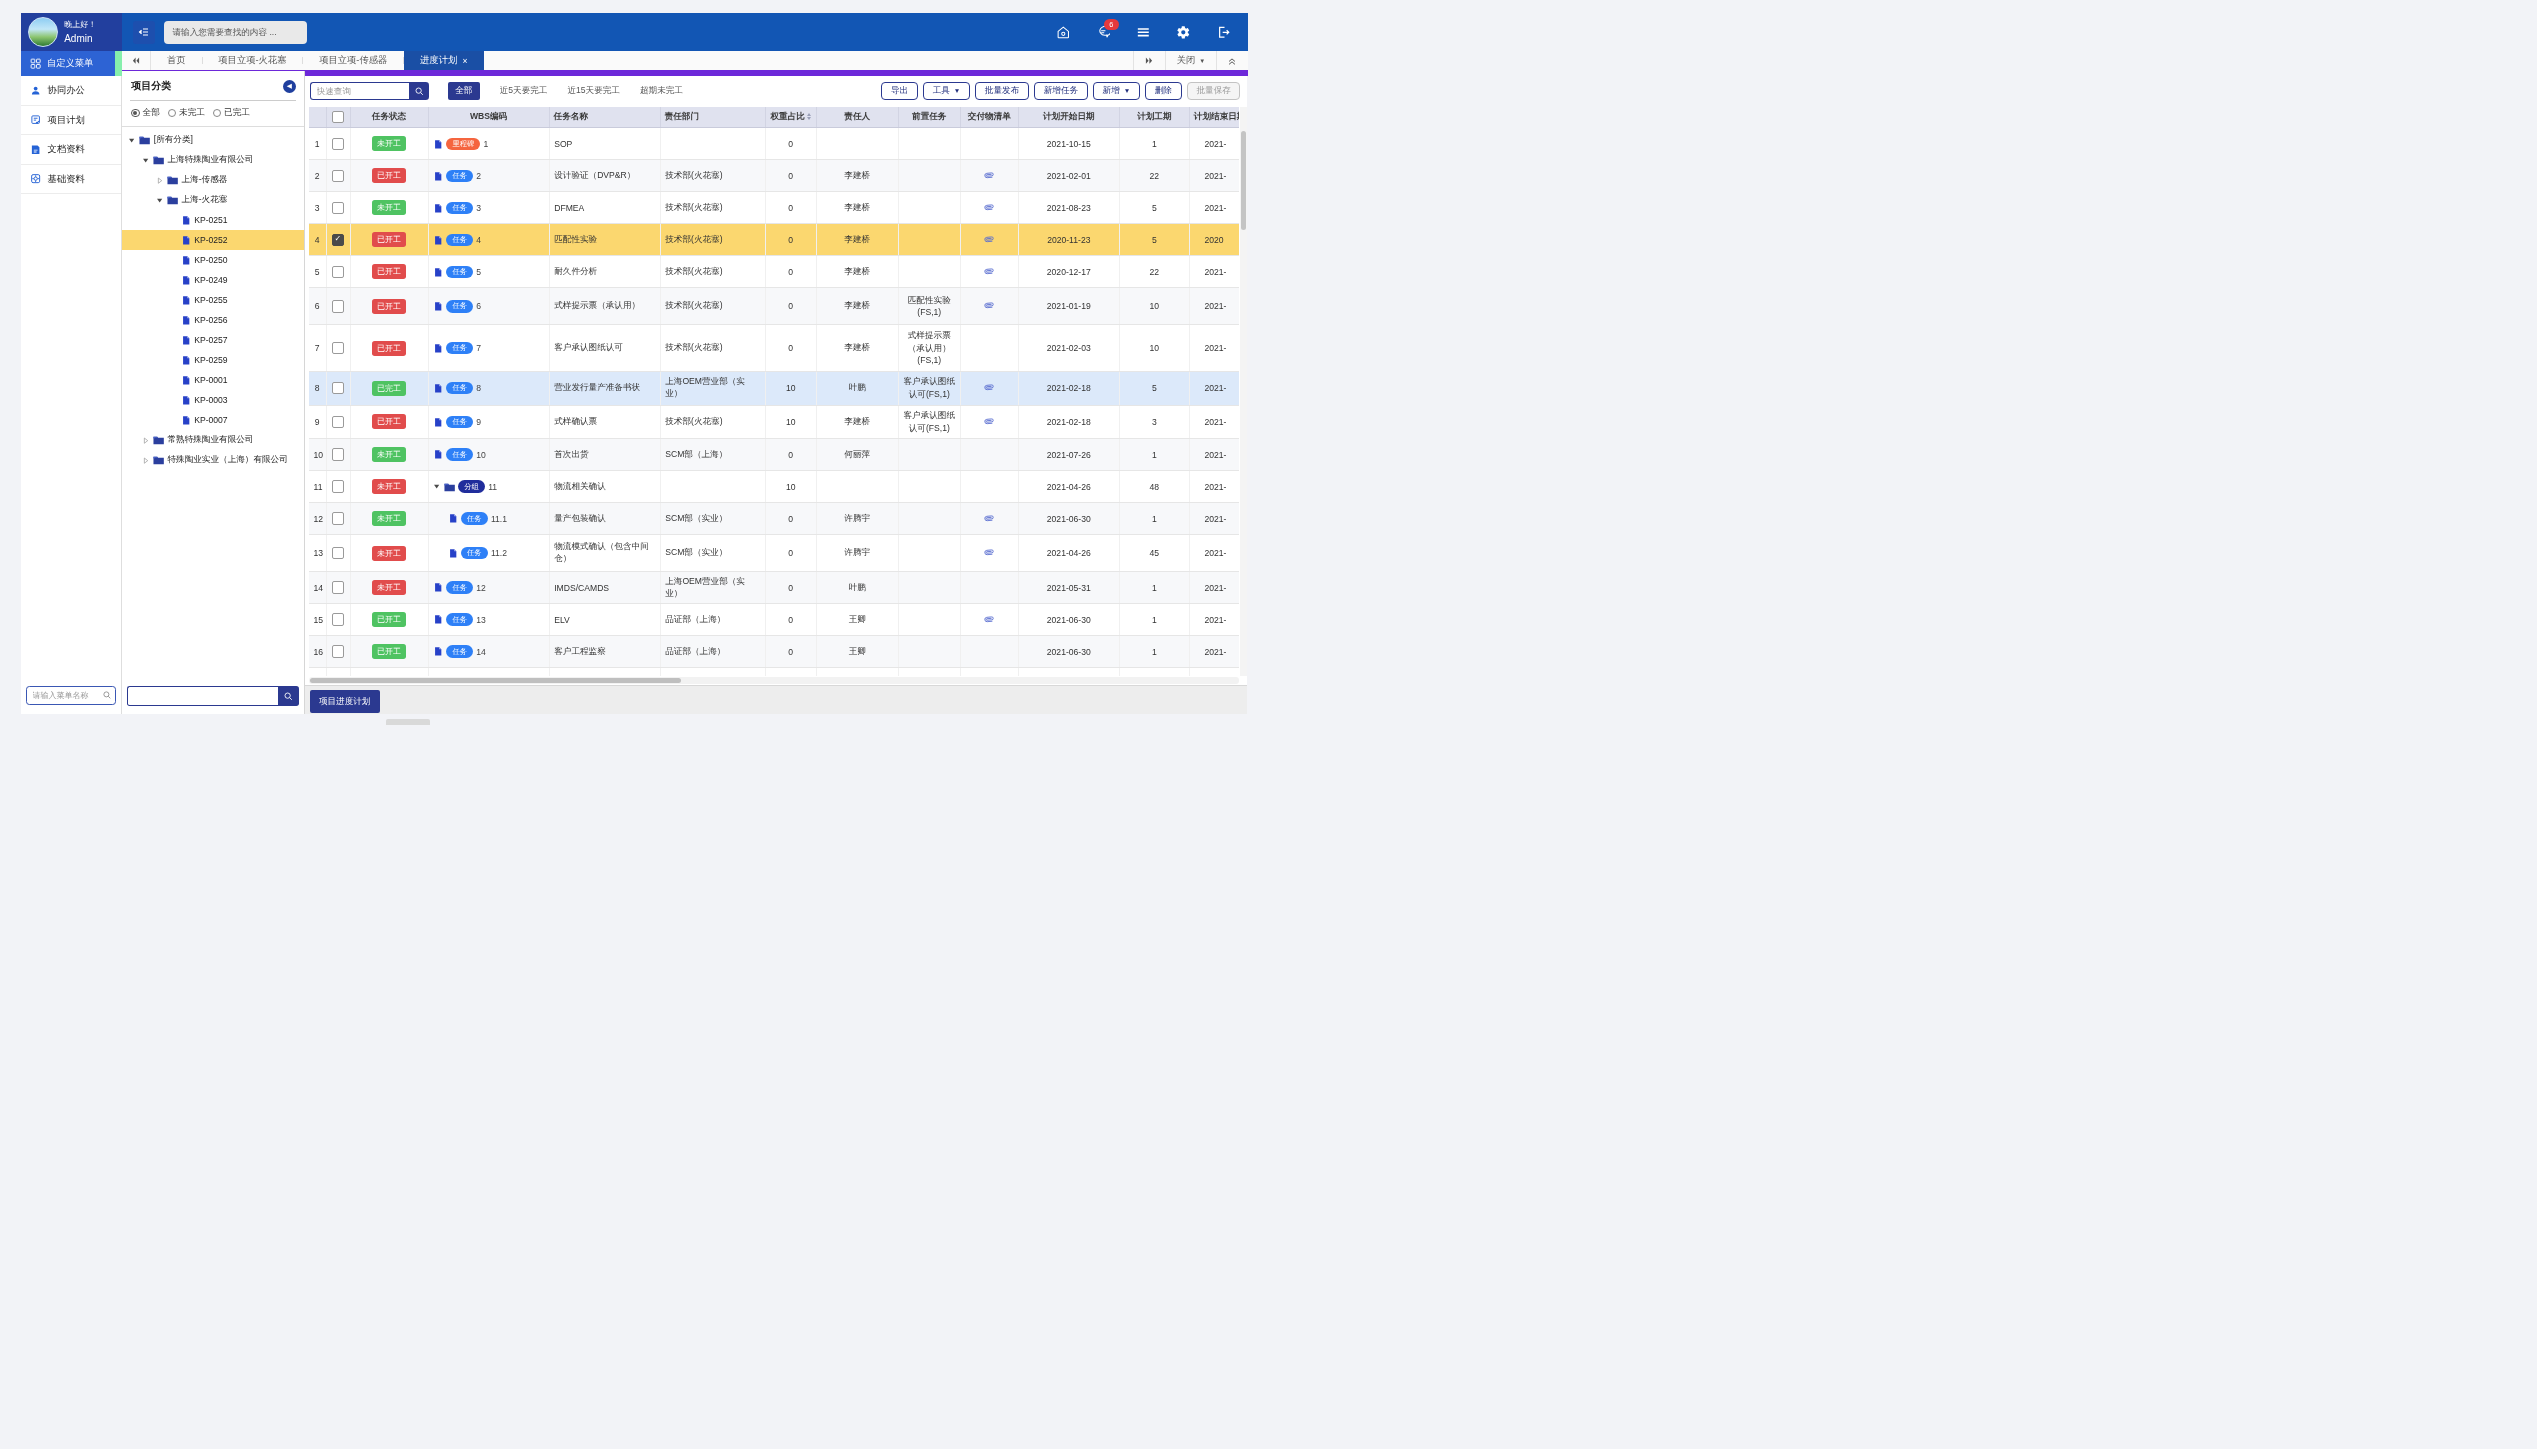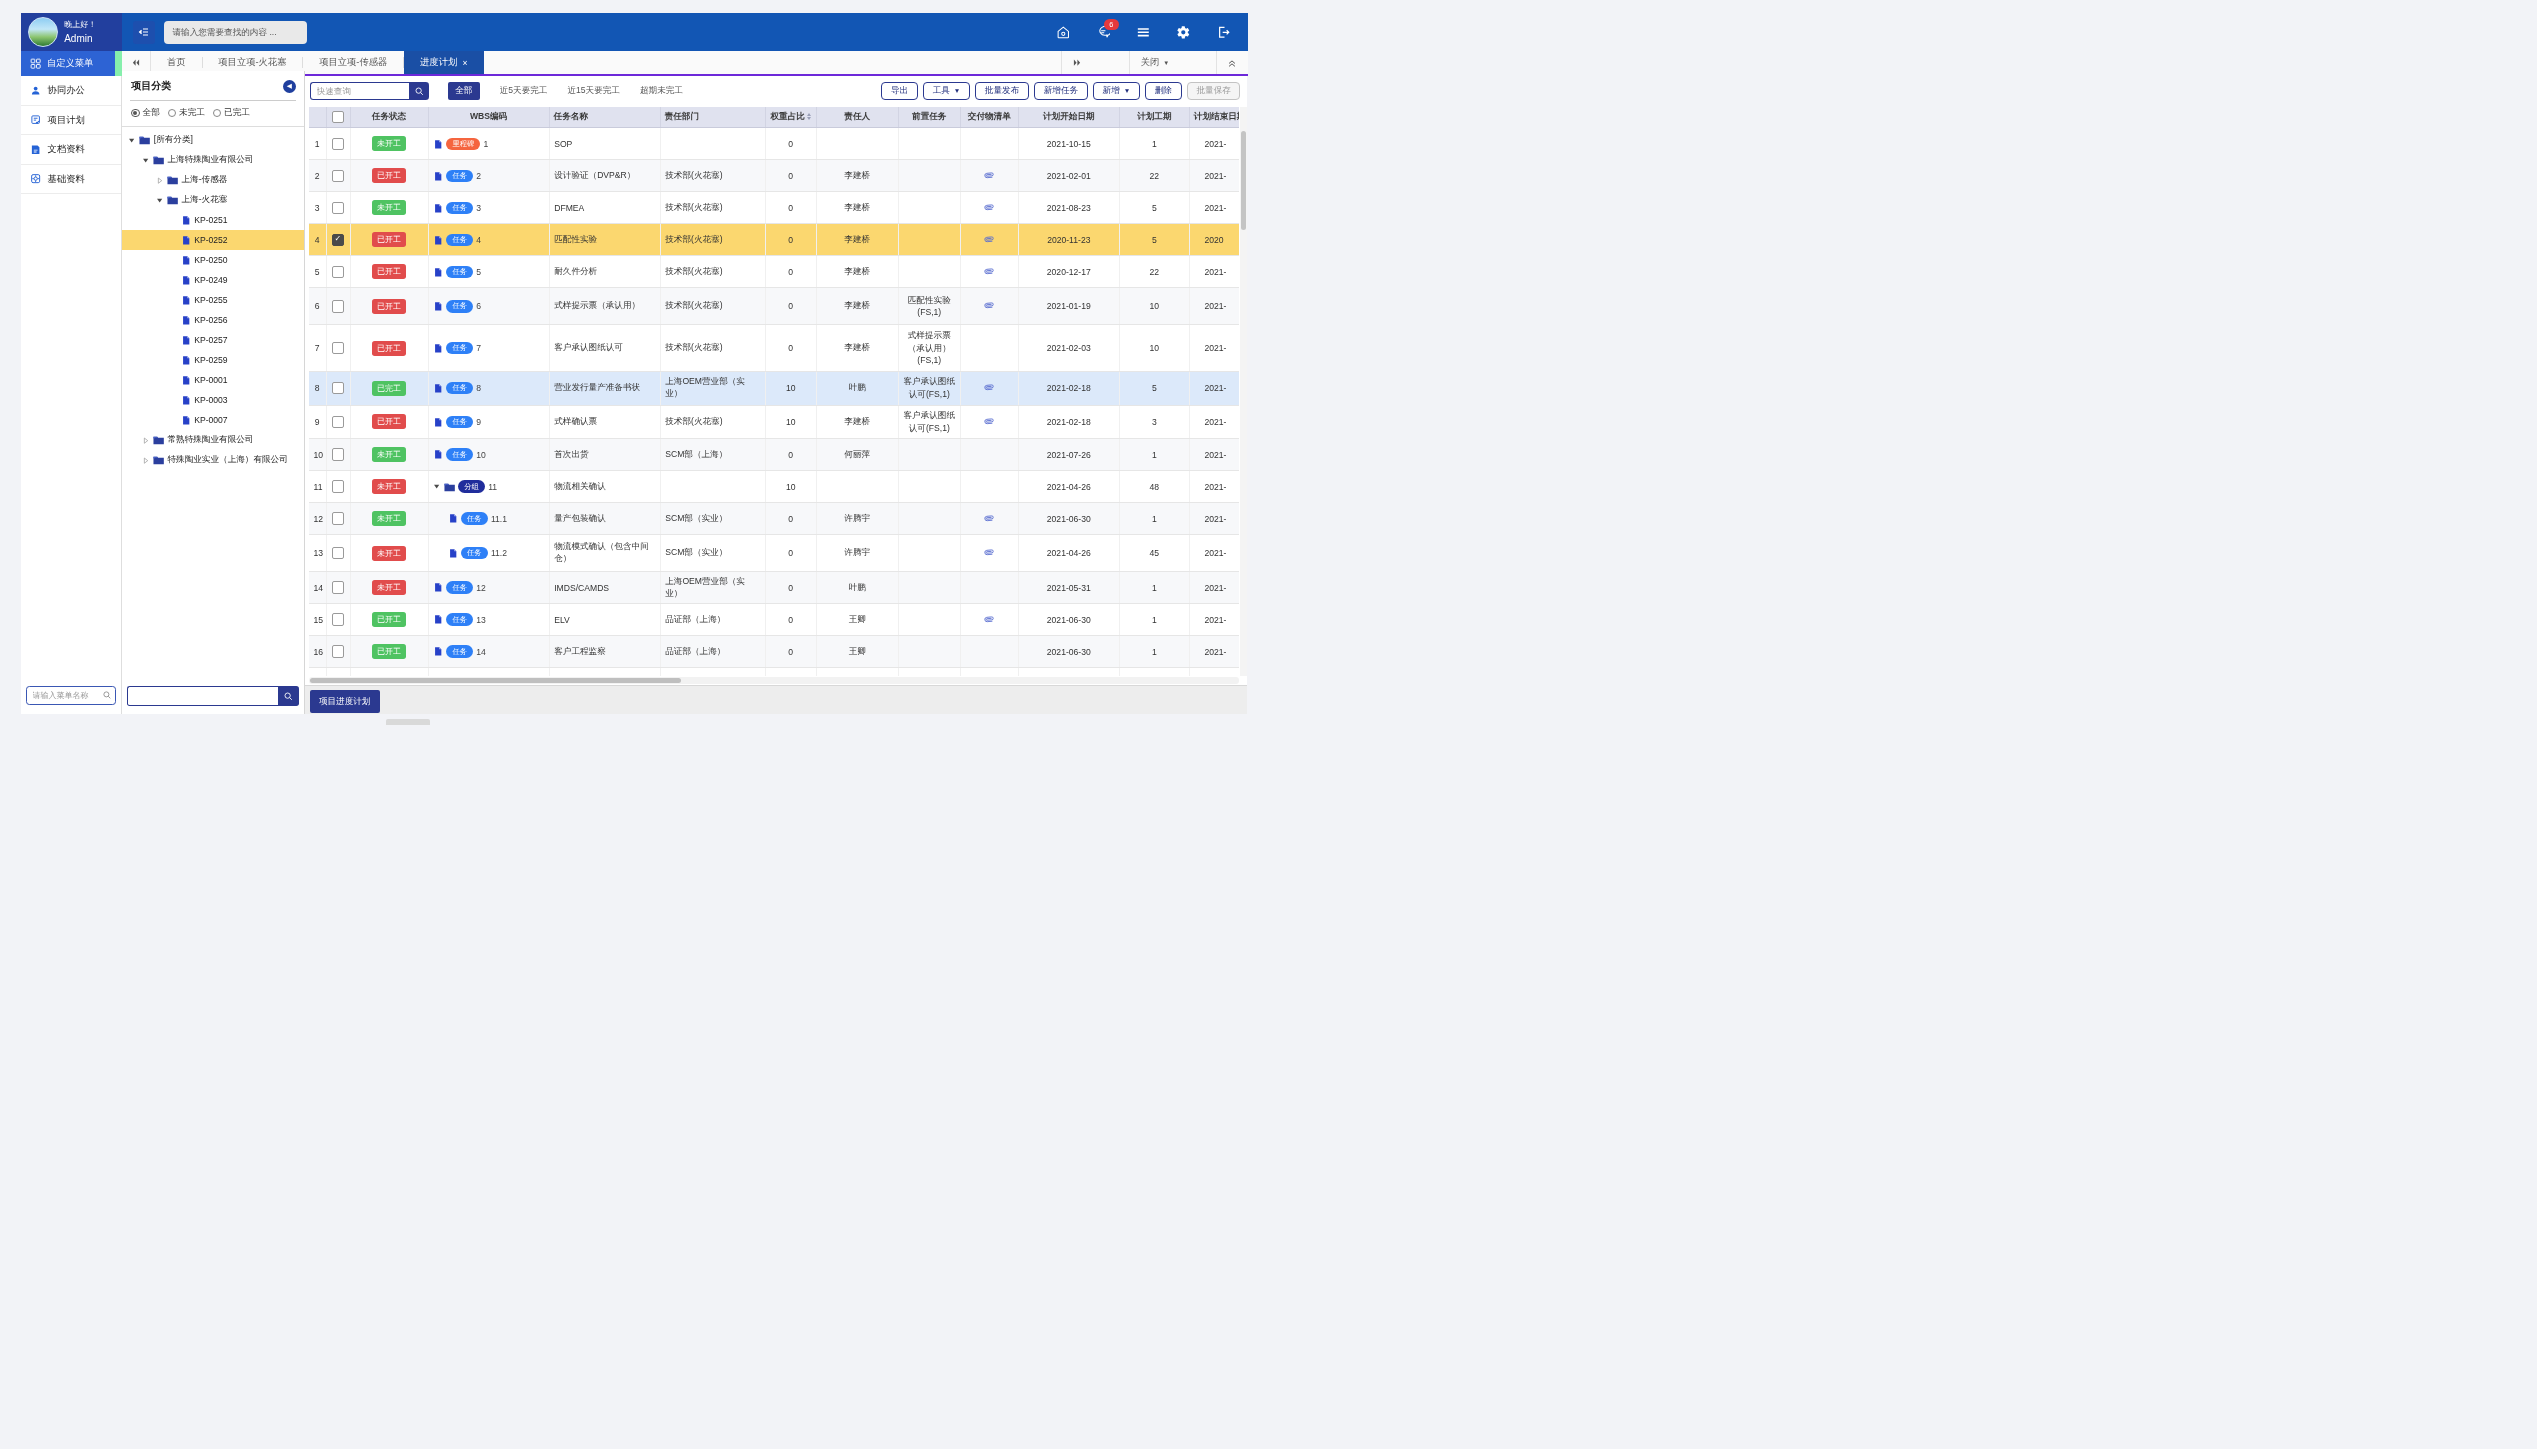--- a/index.html
+++ b/index.html
@@ -13,28 +13,28 @@
   .user-texts .uname{font-size:10px;}
   .menu-band{position:absolute;left:0;top:38px;width:94px;height:24.5px;background:#2d63d4;color:#fff;display:flex;align-items:center;gap:5.3px;padding-left:9.3px;box-sizing:border-box;font-size:9.3px;}
   .topbar{position:absolute;left:101px;top:0;width:1126px;height:38px;background:#1256b4;display:flex;align-items:center;box-sizing:border-box;padding:0 17px 0 10.6px;}
   .toggle-box{width:22.6px;height:22.6px;background:#1d4fae;border-radius:2.7px;display:flex;align-items:center;justify-content:center;}
   .top-search{margin-left:9.3px;width:143px;height:22.6px;background:#e9e9e9;border:none;border-radius:4px;padding:0 8px;font-size:8.6px;color:#333;box-sizing:border-box;}
   .top-search::placeholder{color:#555;}
   .top-icons{margin-left:auto;display:flex;align-items:center;gap:24px;}
   .tico{position:relative;width:16px;height:16px;display:flex;align-items:center;justify-content:center;}
   .badge{position:absolute;top:-5.3px;right:-8px;min-width:11.3px;height:11.3px;border-radius:6px;background:#e5393c;color:#fff;font-size:7.3px;display:flex;align-items:center;justify-content:center;padding:0 2px;}
   
-  .tabstrip{position:absolute;left:101px;top:38px;width:1126px;height:24.5px;background:#fafafa;border-bottom:2px solid #6d28d9;display:flex;align-items:stretch;box-sizing:border-box;}
+  .tabstrip{position:absolute;left:101px;top:38px;width:1126px;height:24.5px;background:#fafafa;border-bottom:6px solid #6d28d9;display:flex;align-items:stretch;box-sizing:border-box;}
   .tab-scroll{width:28px;display:flex;align-items:center;justify-content:center;color:#555;border-right:0.7px solid #e3e3e3;}
   .tab{display:flex;align-items:center;gap:5.3px;padding:0 16px;color:#555;font-size:9.3px;position:relative;}
   .tab-sep{width:0.7px;background:#ddd;margin:6px 0;}
   .tab.active{background:#1a4fa5;color:#fff;}
   .tab .x{font-size:8.6px;}
   .tab-right{margin-left:auto;display:flex;align-items:stretch;}
-  .tr-box{display:flex;align-items:center;justify-content:center;color:#555;border-left:0.7px solid #e3e3e3;padding:0 10.6px;font-size:9.3px;gap:4px;margin-left:36px;}
+  .tr-box{display:flex;align-items:center;justify-content:center;color:#555;border-left:0.7px solid #e3e3e3;padding:0 10.6px;font-size:9.3px;gap:4px;}
   
   .leftnav{position:absolute;left:0;top:63px;width:101px;bottom:0;background:#fff;border-right:0.7px solid #dedede;box-sizing:border-box;}
   .nav-item{height:28.5px;display:flex;align-items:center;gap:6px;padding-left:9.3px;border-bottom:0.7px solid #ececec;font-size:9.3px;color:#222;}
   .nav-search-wrap{position:absolute;left:5.3px;right:5.3px;bottom:9.3px;}
   .nav-search{width:100%;height:18.6px;border:0.7px solid #3a57b4;border-radius:3.3px;box-sizing:border-box;padding:0 16px 0 5.3px;font-size:8px;color:#333;}
   .nav-search::placeholder{color:#999;}
   .nav-search-ico{position:absolute;right:4px;top:4px;}
   
   .treepanel{position:absolute;left:101px;top:58px;width:183px;bottom:0;background:#fff;border-right:0.7px solid #d6d6d6;box-sizing:border-box;}
   .tp-head{display:flex;align-items:center;justify-content:space-between;padding:8px 8px 6.6px 9.3px;}

